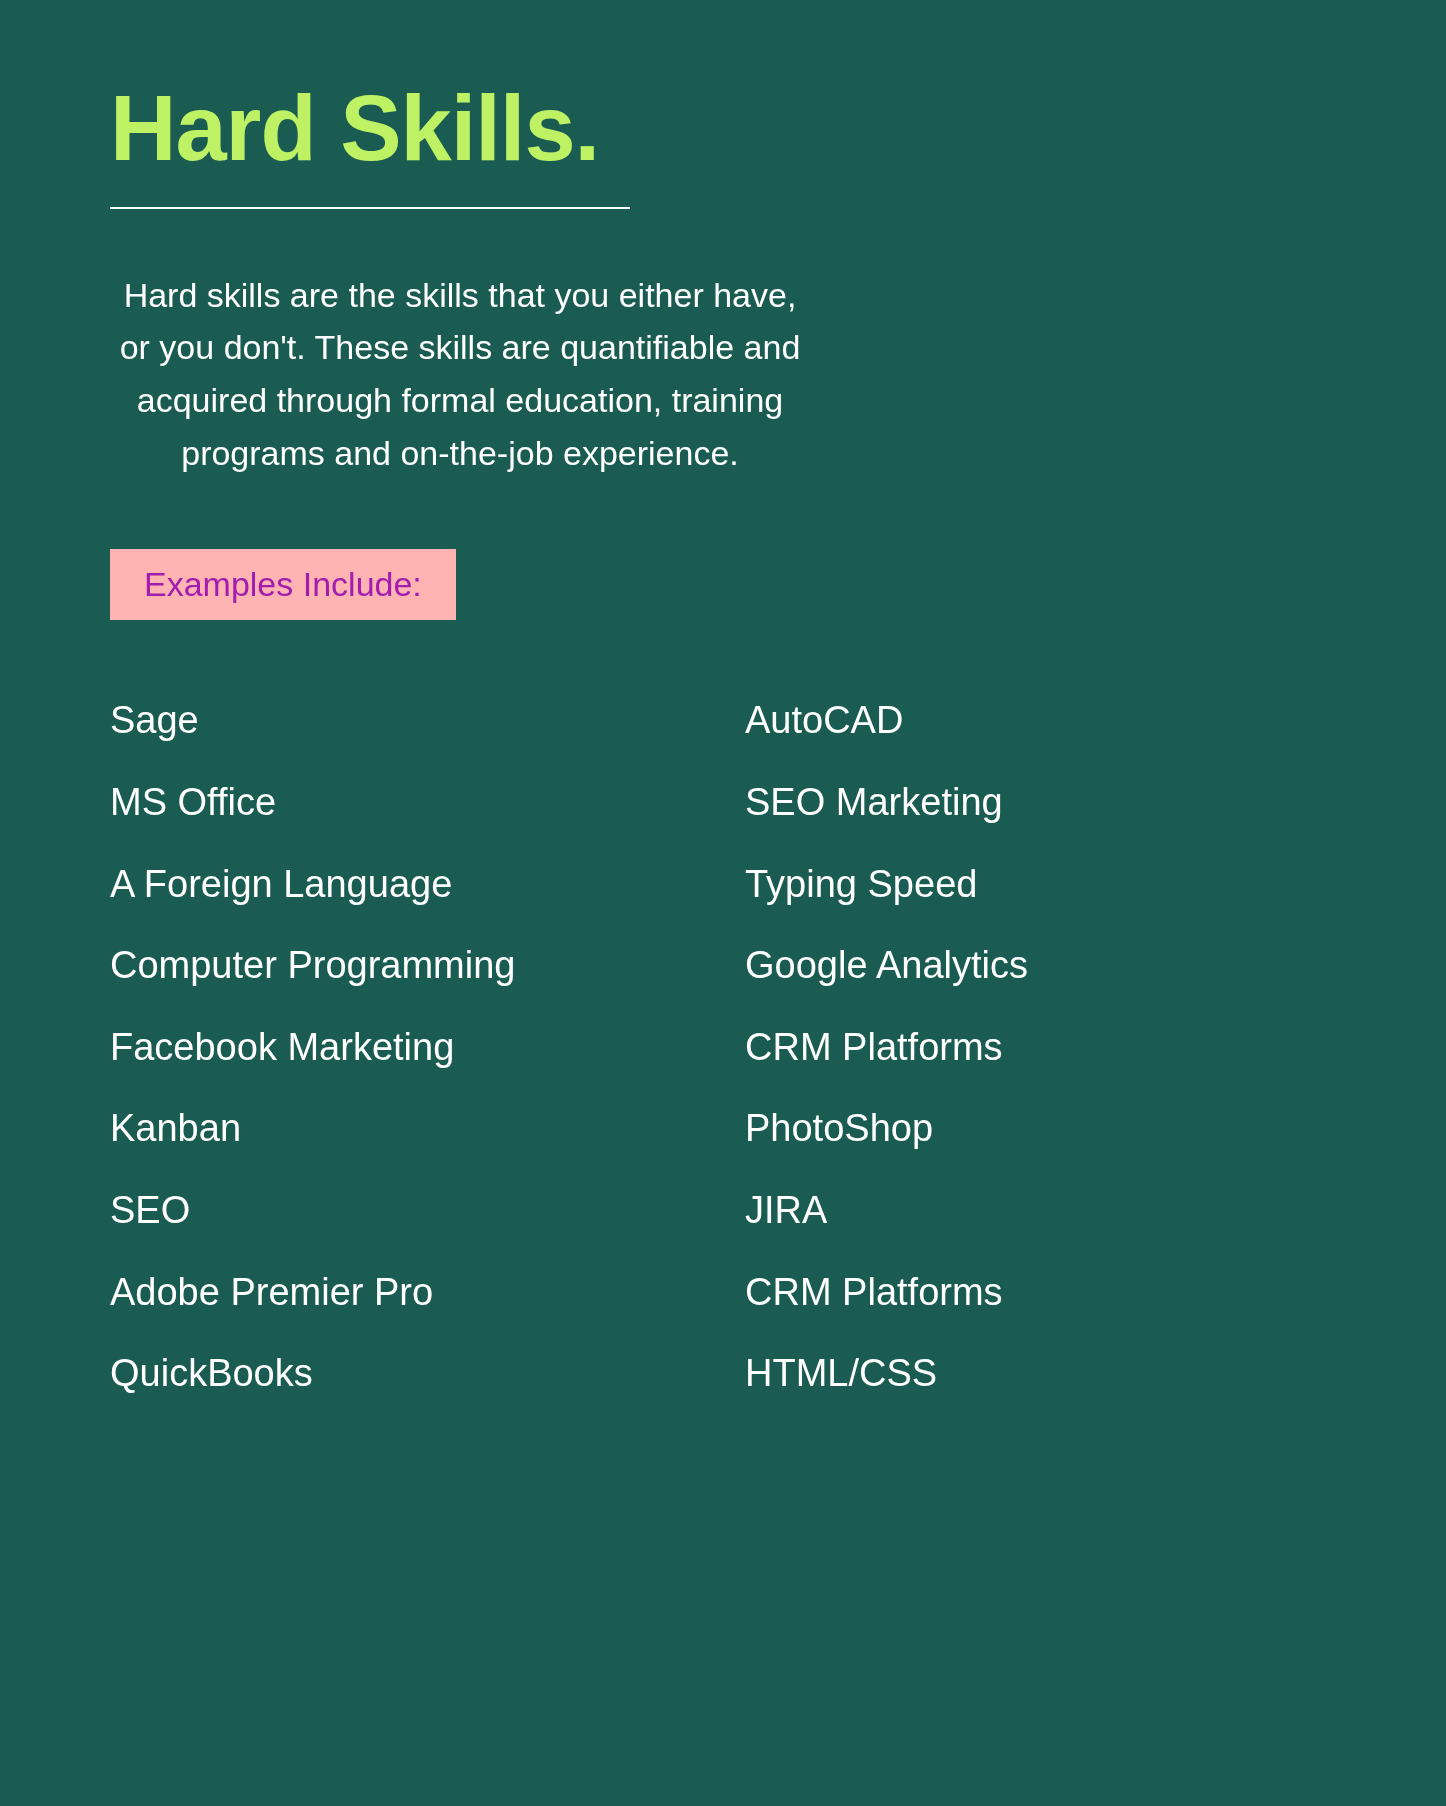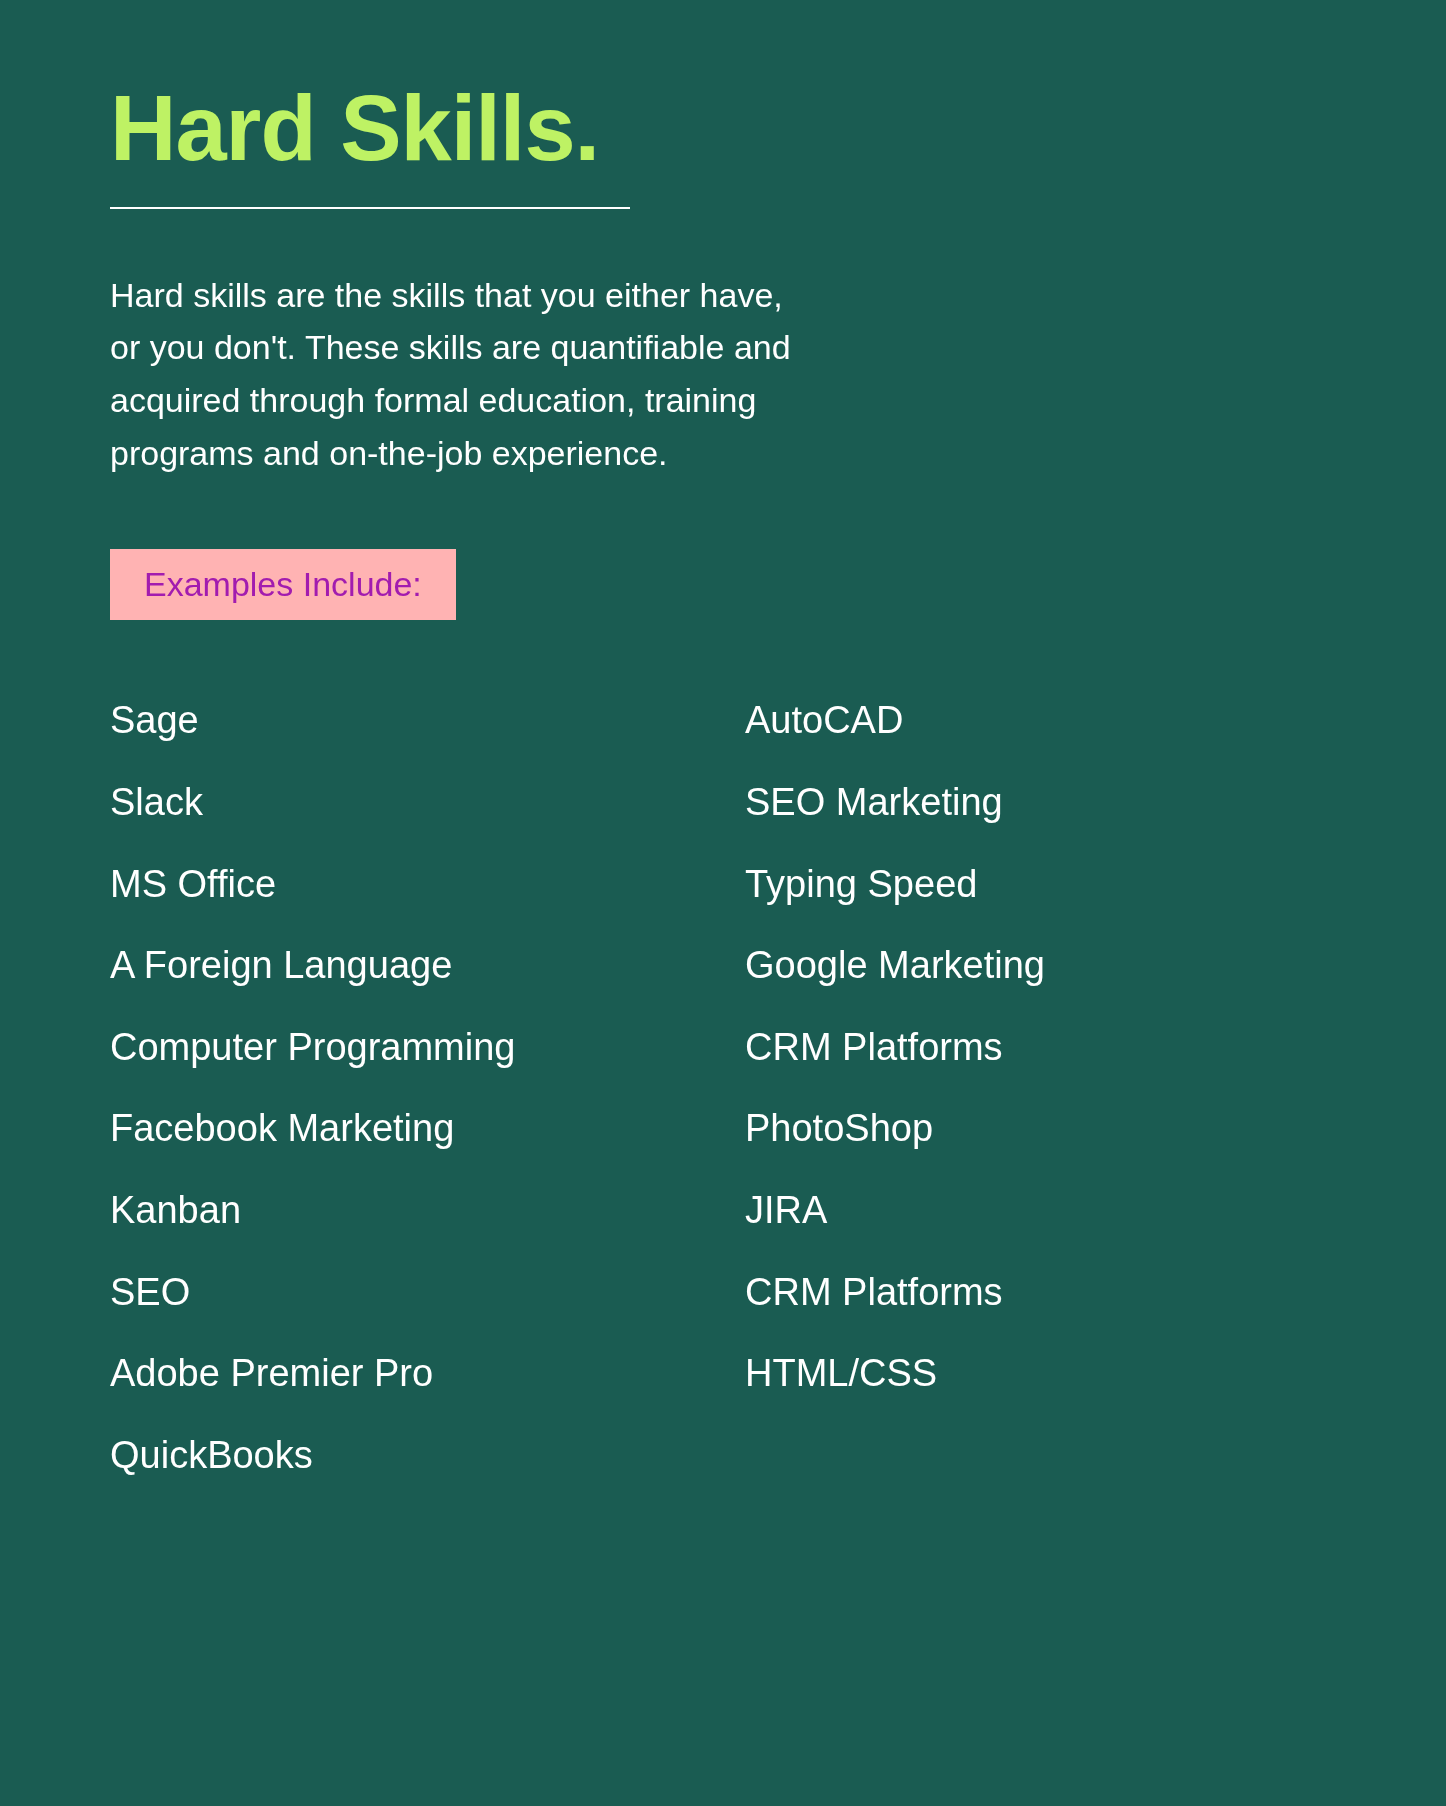--- a/index.html
+++ b/index.html
@@ -42,20 +42,21 @@
     }
 
     .description {
       font-size: 34px;
       color: #ffffff;
       line-height: 1.55;
       max-width: 700px;
       margin-bottom: 70px;
       font-family: 'Arial', sans-serif;
       font-weight: 400;
+      text-align: center;
     }
 
     .examples-label {
       display: inline-block;
       background-color: #ffb3b3;
       padding: 14px 32px;
       font-size: 34px;
       color: #a21caf;
       font-family: 'Arial', sans-serif;
       font-weight: 400;
@@ -90,36 +91,35 @@
   <div class="divider"></div>
 
   <p class="description">Hard skills are the skills that you either have, or you don't. These skills are quantifiable and acquired through formal education, training programs and on-the-job experience.</p>
 
   <div class="examples-label">Examples Include:</div>
 
   <div class="skills-grid">
     <div class="left-column">
 
     <div class="skill-item">Sage</div>
-        <div class="skill-item">Slack</div>
         <div class="skill-item">MS Office</div>
         <div class="skill-item">A Foreign Language</div>
         <div class="skill-item">Computer Programming</div>
         <div class="skill-item">Facebook Marketing</div>
         <div class="skill-item">Kanban</div>
         <div class="skill-item">SEO</div>
         <div class="skill-item">Adobe Premier Pro</div>
         <div class="skill-item">QuickBooks</div>
       </div>
     <div class="right-column">
 
     <div class="skill-item">AutoCAD</div>
         <div class="skill-item">SEO Marketing</div>
         <div class="skill-item">Typing Speed</div>
-        <div class="skill-item">Google Marketing</div>
+        <div class="skill-item">Google Analytics</div>
         <div class="skill-item">CRM Platforms</div>
         <div class="skill-item">PhotoShop</div>
         <div class="skill-item">JIRA</div>
         <div class="skill-item">CRM Platforms</div>
         <div class="skill-item">HTML/CSS</div>
       </div>
   </div>
 
 </div>
 

